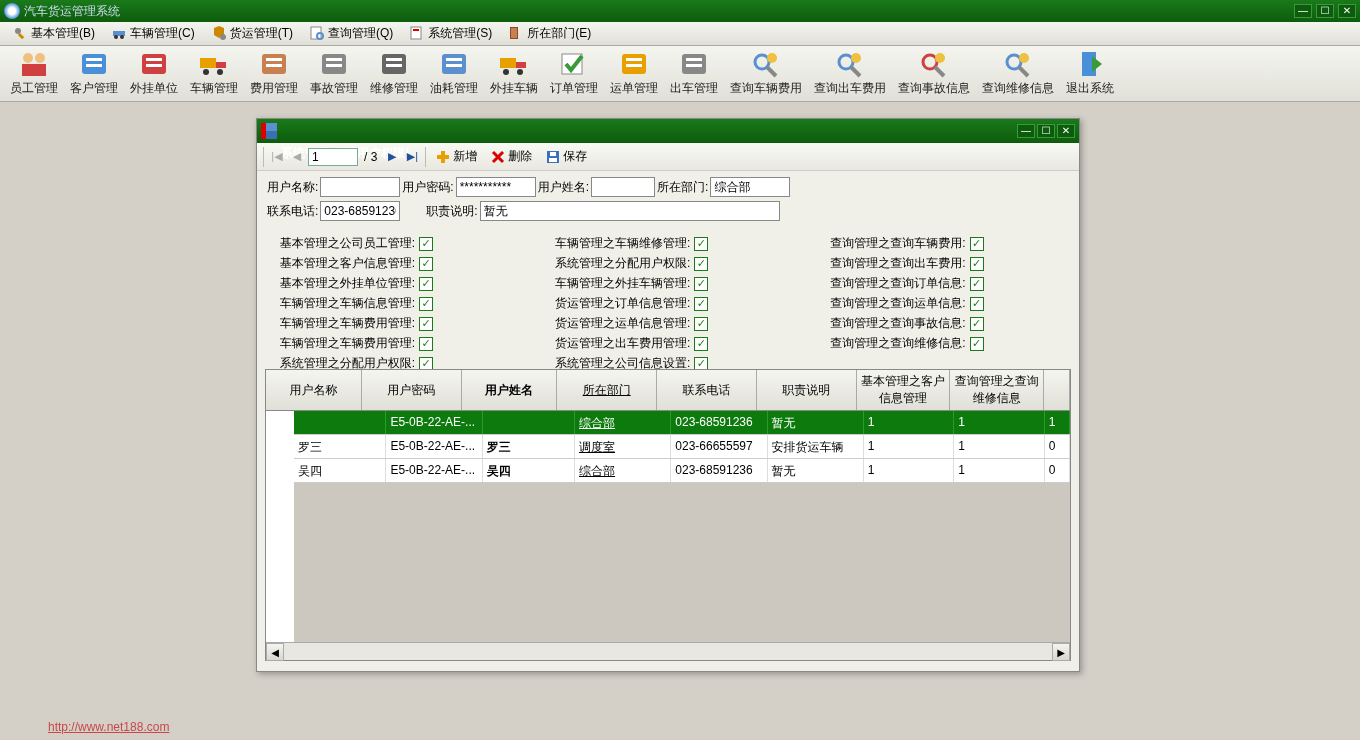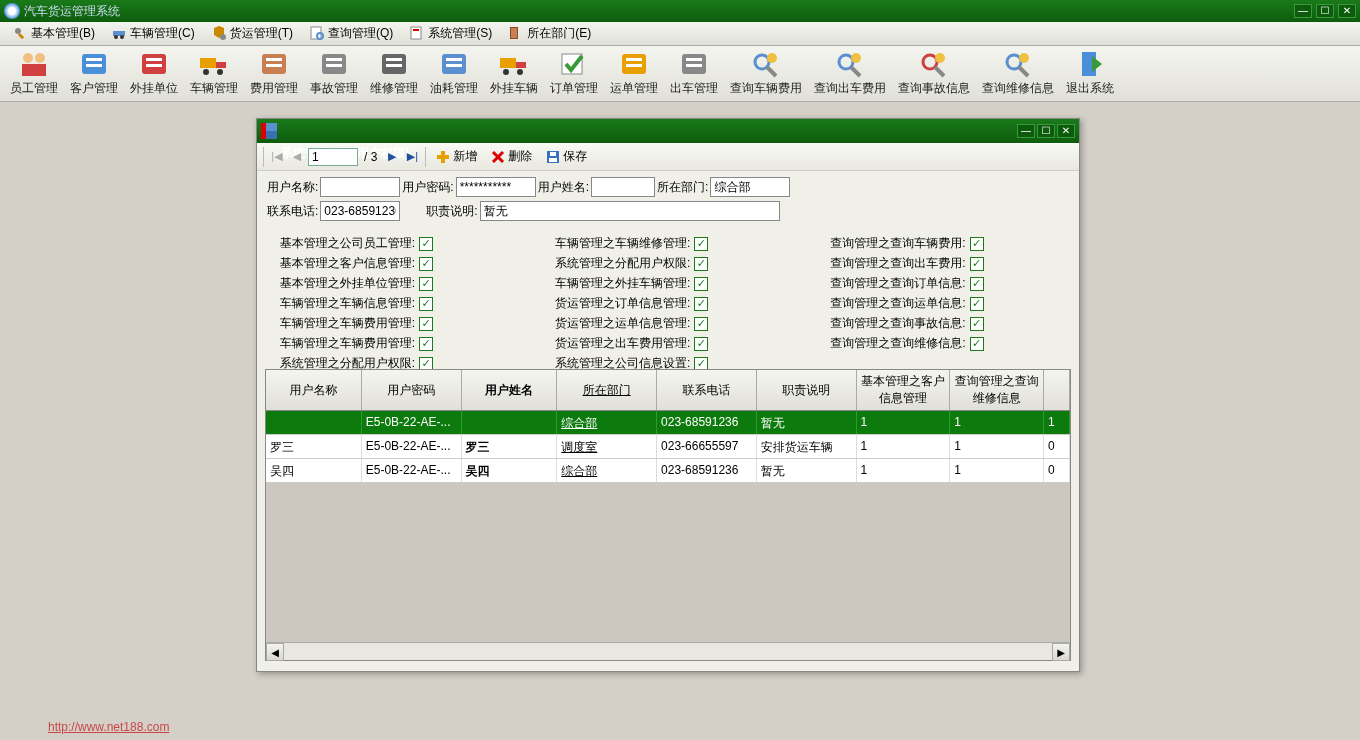--- a/index.html
+++ b/index.html
@@ -54,21 +54,21 @@
 
 .perm-area { padding: 4px 8px; display: grid; grid-template-columns: repeat(3, 1fr); gap: 3px 20px; }
 .perm-item { display: flex; align-items: center; gap: 4px; }
 .perm-label { text-align: right; width: 150px; }
 .perm-check { width: 14px; height: 14px; border: 1px solid #1a7a1a; background: #fff; display: flex; align-items: center; justify-content: center; color: #1a7a1a; font-size: 11px; cursor: pointer; }
 
 
 .grid-area { position: absolute; top: 250px; left: 8px; right: 8px; bottom: 10px; border: 1px solid #888; background: #fff; display: flex; flex-direction: column; }
 .grid-header { display: flex; background: linear-gradient(to bottom, #f5f5f0, #e0e0d8); border-bottom: 1px solid #888; }
 .grid-header-cell { padding: 6px 4px; border-right: 1px solid #aaa; text-align: center; font-weight: normal; display:flex; align-items:center; justify-content:center; height: 40px; }
-.grid-body { flex: 1; overflow: auto; background: #ccc8c0; }
+.grid-body { flex: 1; overflow: auto; background: #ccc8c0; margin-left: 28px; }
 .grid-row { display: flex; background: #fff; border-bottom: 1px solid #ccc; height: 24px; }
 .grid-row.selected { background: #0d7a0d; color: #fff; }
 .grid-cell { padding: 4px; border-right: 1px solid #ddd; overflow: hidden; white-space: nowrap; }
 .grid-row.selected .grid-cell { border-right-color: #2a9a2a; }
 .grid-scrollbar-h { height: 18px; background: #e8e8e0; border-top: 1px solid #aaa; display: flex; }
 .scroll-arrow { width: 18px; height: 18px; background: linear-gradient(to bottom, #f5f5f0, #d8d8d0); border: 1px solid #aaa; display:flex; align-items:center; justify-content:center; font-size:10px; cursor:pointer; }
 .scroll-track { flex: 1; }
 
 .c0 { width: 96px; } .c1 { width: 100px; } .c2 { width: 96px; font-weight: bold; } .c3 { width: 100px; text-decoration: underline; }
 .c4 { width: 100px; } .c5 { width: 100px; } .c6 { width: 94px; } .c7 { width: 94px; } .c8 { width: 26px; }

